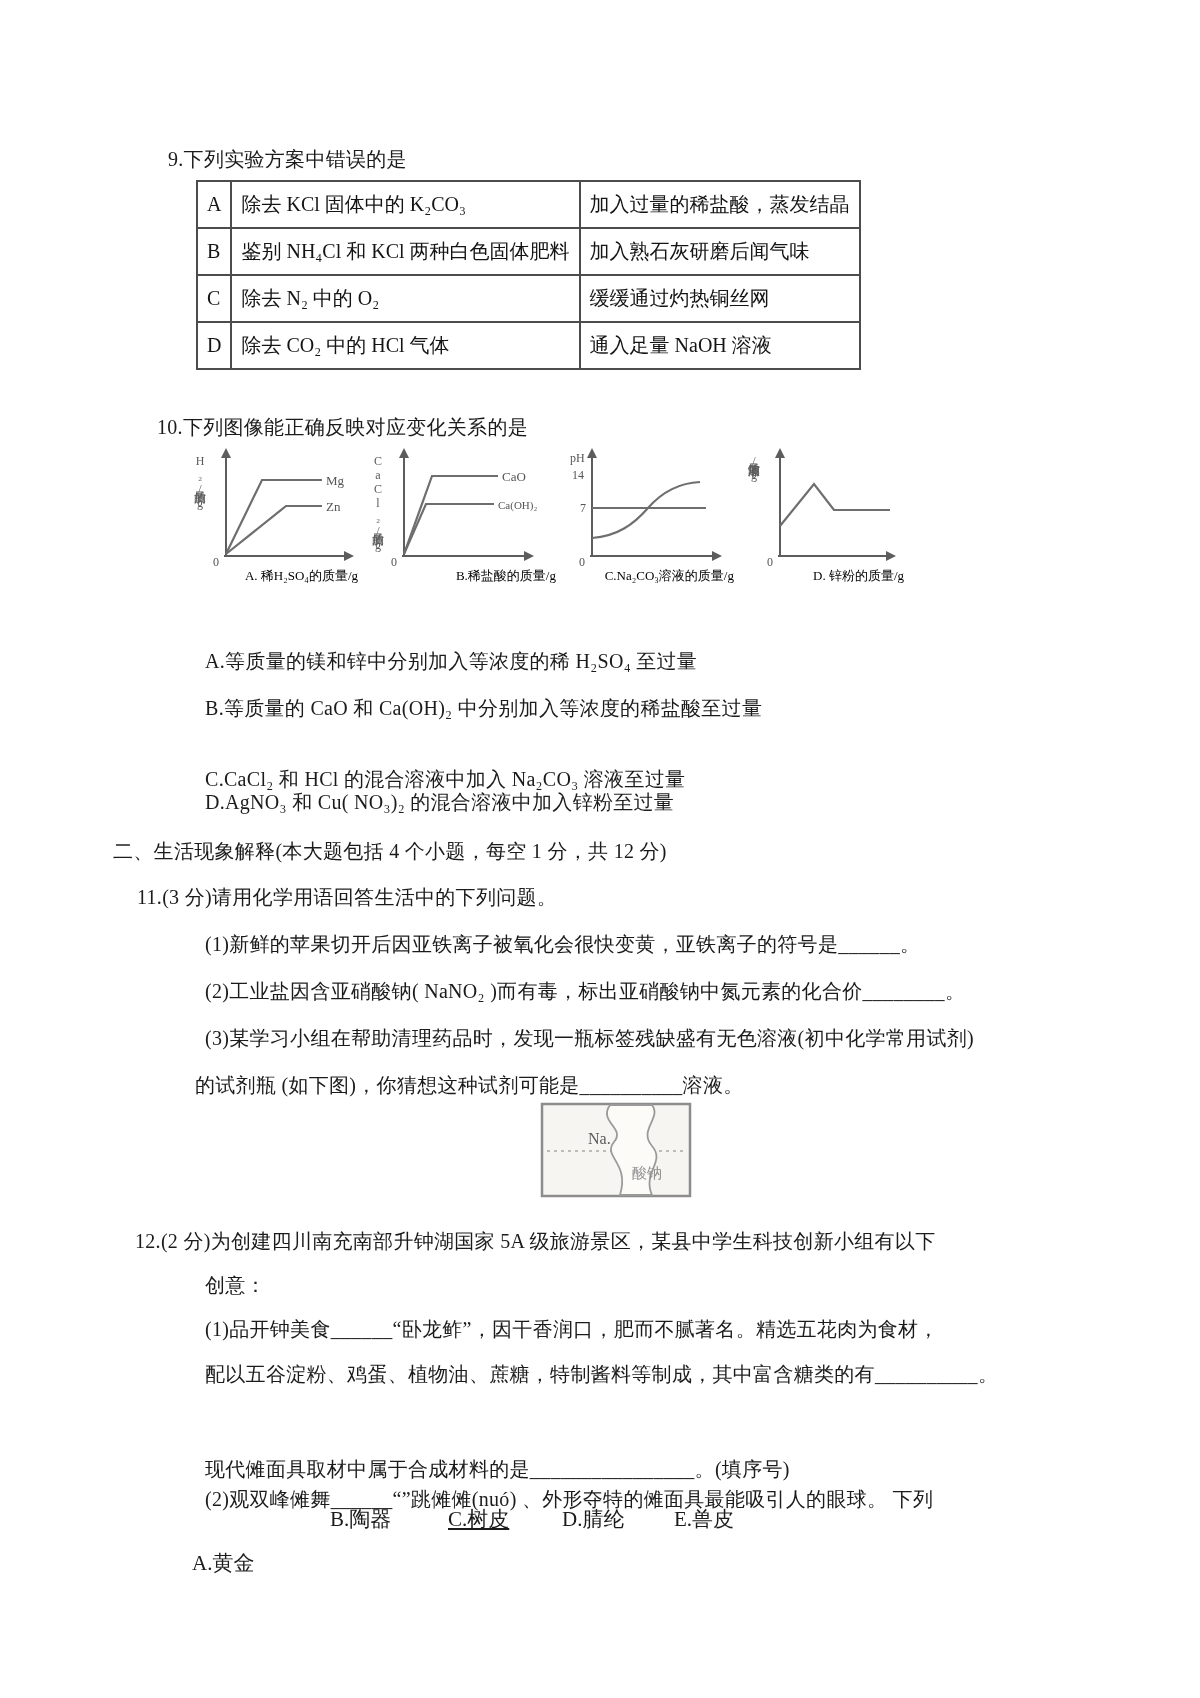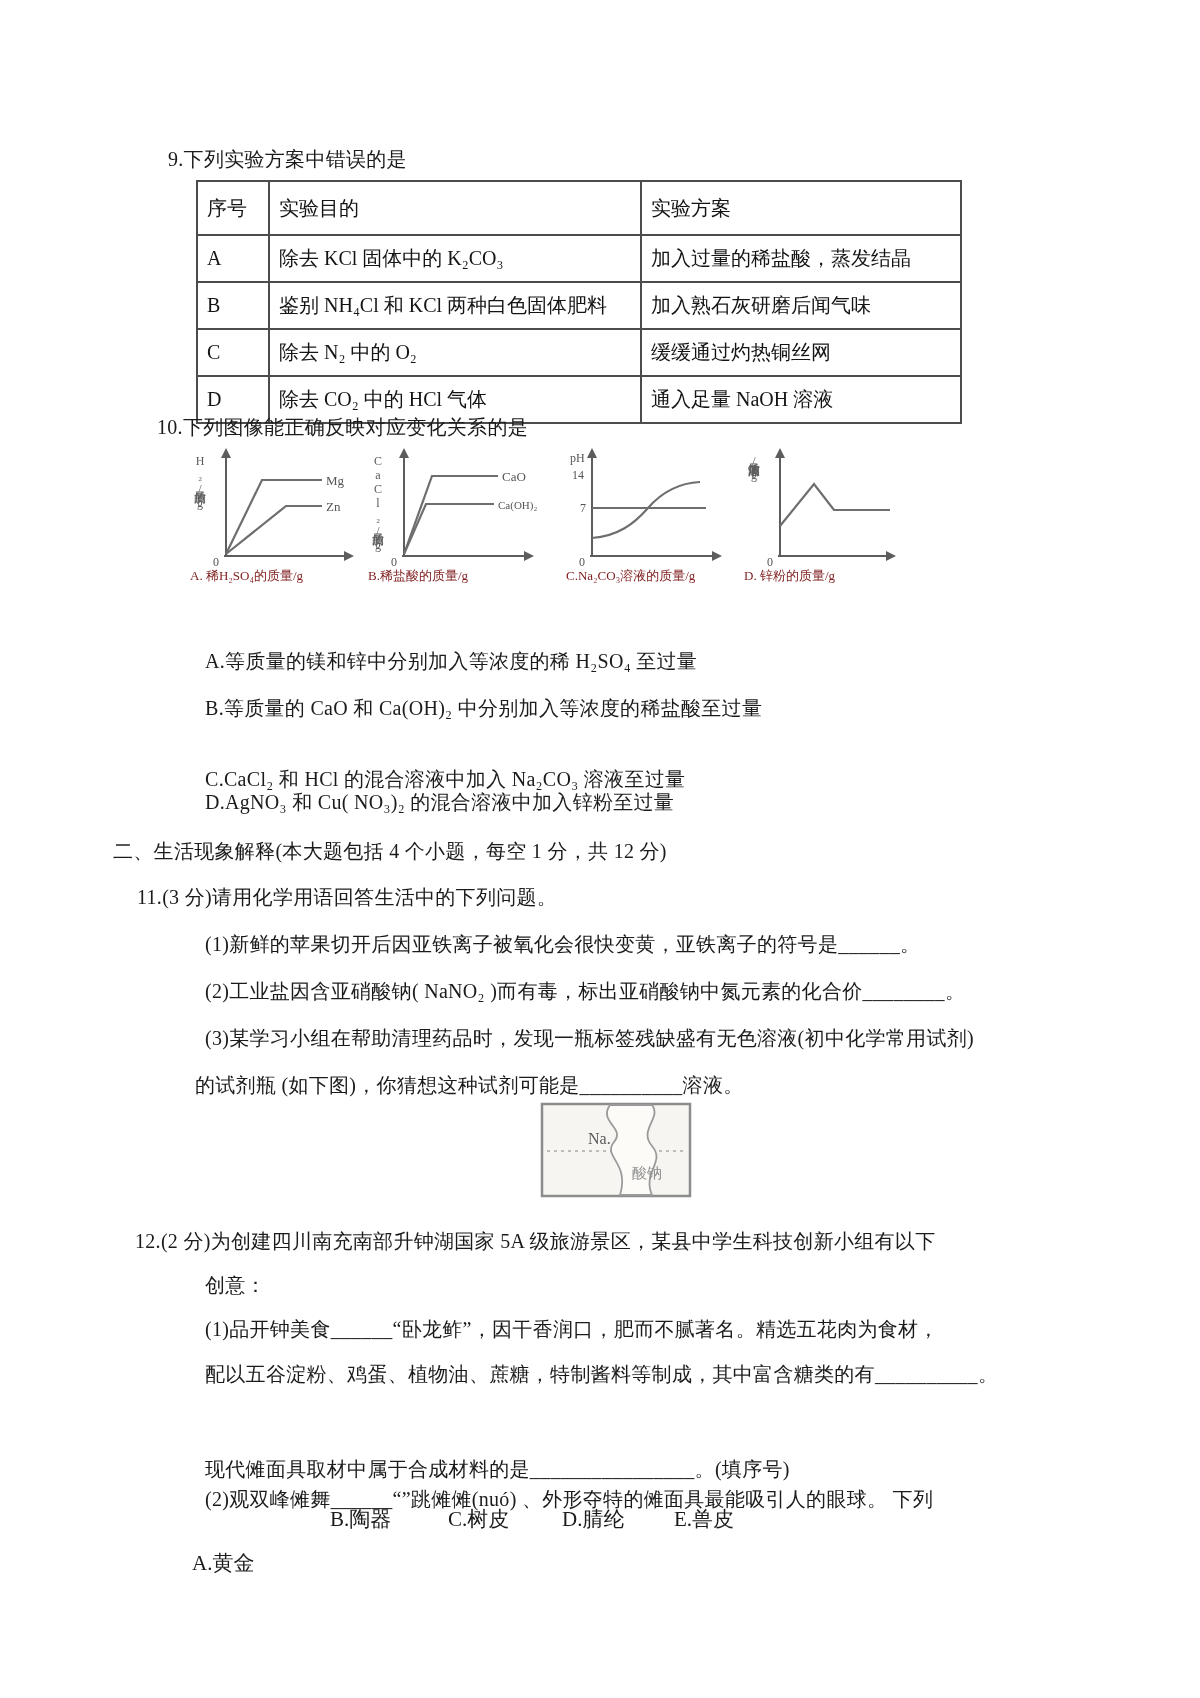--- a/index.html
+++ b/index.html
@@ -16,45 +16,40 @@
   .q-table th{height:48px;}
   .q-table td{height:41px;}
   .col-no{width:52px;}
   .col-aim{width:352px;}
   .col-plan{width:300px;}
   .graphs{position:absolute;left:190px;top:446px;display:flex;}
   .graph{display:flex;flex-direction:column;margin-right:10px;}
   .gplot{display:flex;flex-direction:row;}
   .ylab{writing-mode:vertical-rl;text-orientation:upright;font-size:12px;color:#5a5a5a;
     line-height:12px;padding-top:8px;height:108px;width:16px;}
-  .gcap{font-size:13px;color:#7f1d1d;margin-top:-3px;text-align:left;letter-spacing:0;}
+  .gcap{font-size:13px;color:#000000;margin-top:-3px;text-align:right;letter-spacing:0;}
   svg text{font-family:"Liberation Serif","DejaVu Serif",serif;}
   .axis{stroke:#5d5d5d;stroke-width:2;fill:none;}
   .arrow{fill:#5d5d5d;stroke:none;}
   .series{stroke:#6e6e6e;stroke-width:2.2;fill:none;}
   .slabel{font-size:13px;fill:#555555;}
   .tick{font-size:12px;fill:#555555;}
   .origin{font-size:12px;fill:#555555;}
   .choice{position:absolute;white-space:nowrap;font-size:21px;}
   .reagent{position:absolute;left:540px;top:1102px;}
 </style>
 </head>
 <body>
 
 <div>
 
   <div class="line" style="left:168px;top:146px;">9.下列实验方案中错误的是</div>
 
   <table class="q-table">
     <tbody>
-        <tr>
-      <th class="col-no">序号</th>
-      <th class="col-aim">实验目的</th>
-      <th class="col-plan">实验方案</th>
-    </tr>
     <tr>
       <td>A</td>
       <td>除去 KCl 固体中的 K₂CO₃</td>
       <td>加入过量的稀盐酸，蒸发结晶</td>
     </tr>
     <tr>
       <td>B</td>
       <td>鉴别 NH₄Cl 和 KCl 两种白色固体肥料</td>
       <td>加入熟石灰研磨后闻气味</td>
     </tr>
@@ -176,17 +171,17 @@
 
   <div class="line" style="left:135px;top:1228px;">12.(2 分)为创建四川南充南部升钟湖国家 5A 级旅游景区，某县中学生科技创新小组有以下</div>
   <div class="line" style="left:205px;top:1272px;">创意：</div>
   <div class="line" style="left:205px;top:1316px;">(1)品开钟美食______“卧龙鲊”，因干香润口，肥而不腻著名。精选五花肉为食材，</div>
   <div class="line" style="left:205px;top:1361px;">配以五谷淀粉、鸡蛋、植物油、蔗糖，特制酱料等制成，其中富含糖类的有__________。</div>
   <div class="line" style="left:205px;top:1450px;margin-top:36px;">(2)观双峰傩舞______“”跳傩傩(nuó) 、外形夺特的傩面具最能吸引人的眼球。 下列</div>
   <div class="line" style="left:205px;top:1456px;">现代傩面具取材中属于合成材料的是________________。(填序号)</div>
 
   <span class="choice" style="left:192px;top:1505px;margin-top:44px;">A.黄金</span>
   <span class="choice" style="left:330px;top:1505px;">B.陶器</span>
-  <span class="choice" style="left:448px;top:1505px;">C.树皮</span>
+  <span class="choice" style="left:448px;top:1505px;text-decoration:underline;">C.树皮</span>
   <span class="choice" style="left:562px;top:1505px;">D.腈纶</span>
   <span class="choice" style="left:674px;top:1505px;">E.兽皮</span>
 
 </div>
 
 </body></html>

